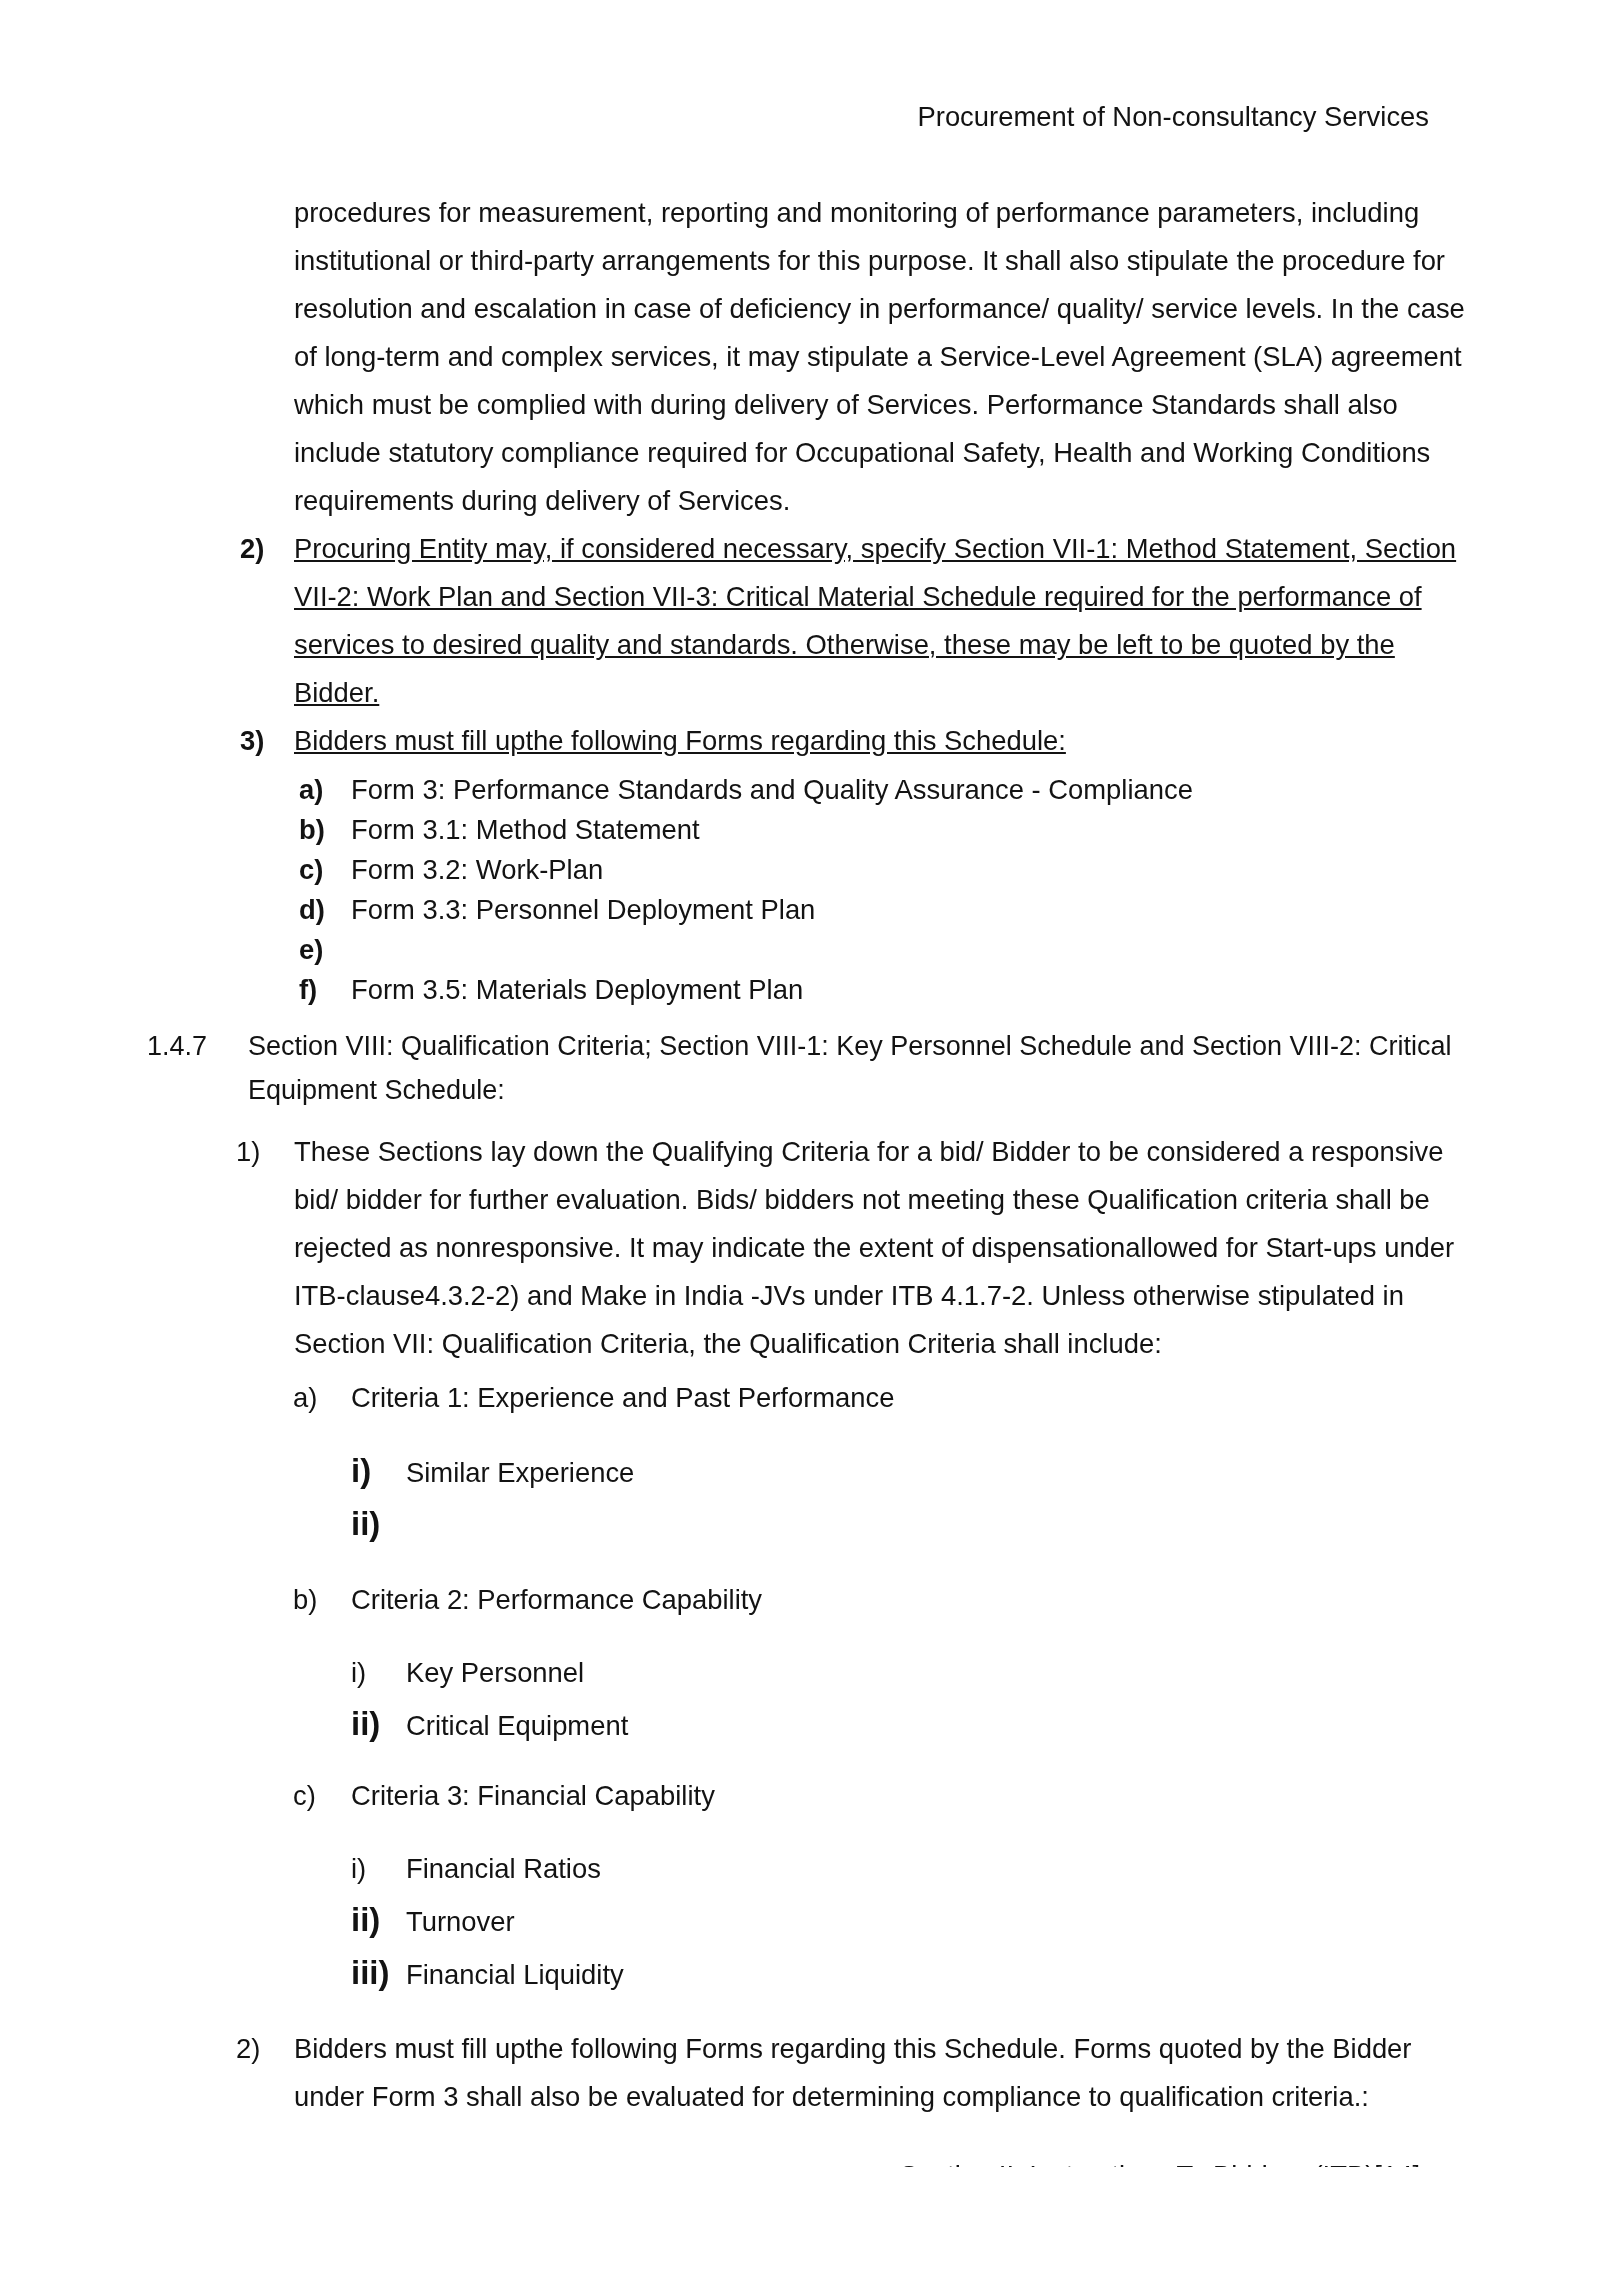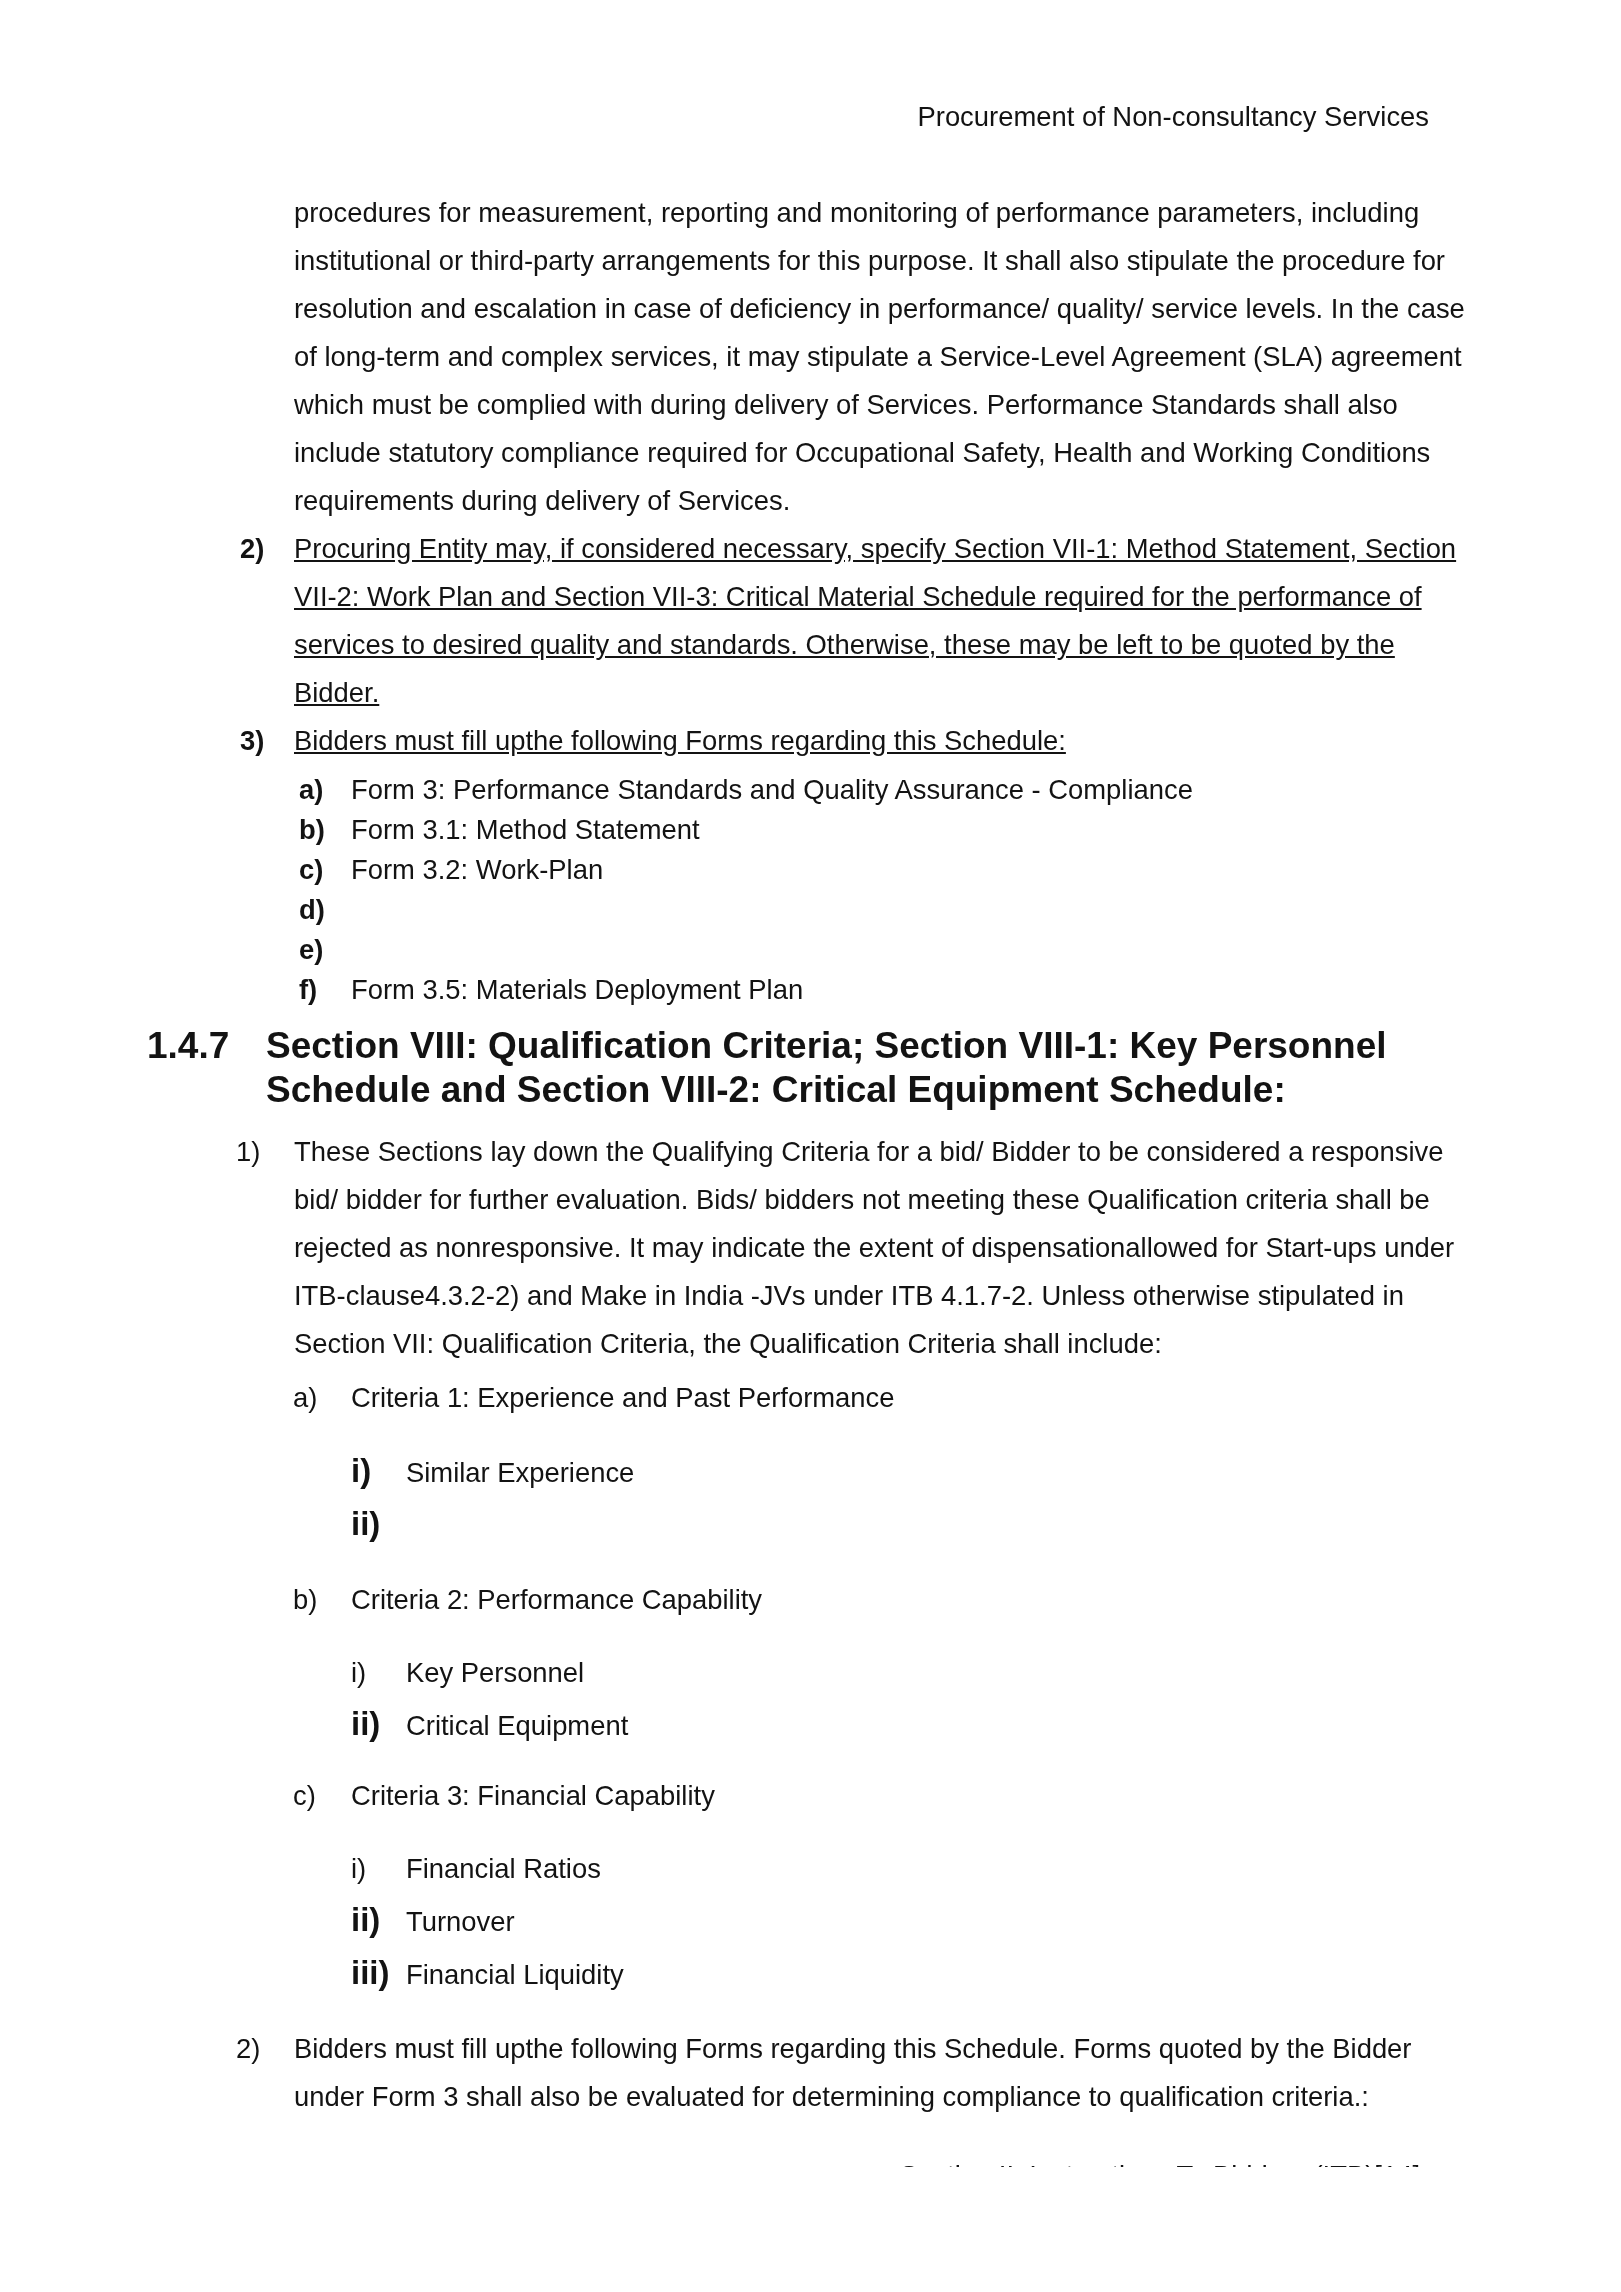--- a/index.html
+++ b/index.html
@@ -34,24 +34,23 @@
   .num-item > .itext  { flex: 1 1 auto; text-decoration: underline; }
 
   .forms { margin: 4.9px 146px 0 299px; }
   .form-item { display: flex; align-items: baseline; line-height: 40px; }
   .form-item > .marker { flex: 0 0 52px; font-weight: bold; }
 
   .heading {
     display: flex;
     align-items: baseline;
     margin: 13.7px 146px 0 147px;
-    font-weight: bold;
-    font-size: 37px;
+    font-weight: normal;
+    font-size: 27px;
     line-height: 44px;
-    gap: 18px;
   }
   .heading > .hnum { flex: 0 0 101px; }
 
   .sec-item {
     display: flex;
     align-items: baseline;
     margin-left: 236px;
     margin-right: 146px;
     margin-top: 16.7px;
   }
@@ -118,20 +117,21 @@
       <div class="form-item">
         <span class="marker">b)</span>
         <span class="itext">Form 3.1: Method Statement</span>
       </div>
       <div class="form-item">
         <span class="marker">c)</span>
         <span class="itext">Form 3.2: Work-Plan</span>
       </div>
       <div class="form-item">
         <span class="marker">d)</span>
+        <span class="itext">Form 3.3: Personnel Deployment Plan</span>
       </div>
       <div class="form-item">
         <span class="marker">e)</span>
       </div>
       <div class="form-item">
         <span class="marker">f)</span>
         <span class="itext">Form 3.5: Materials Deployment Plan</span>
       </div>
     </div>
 

